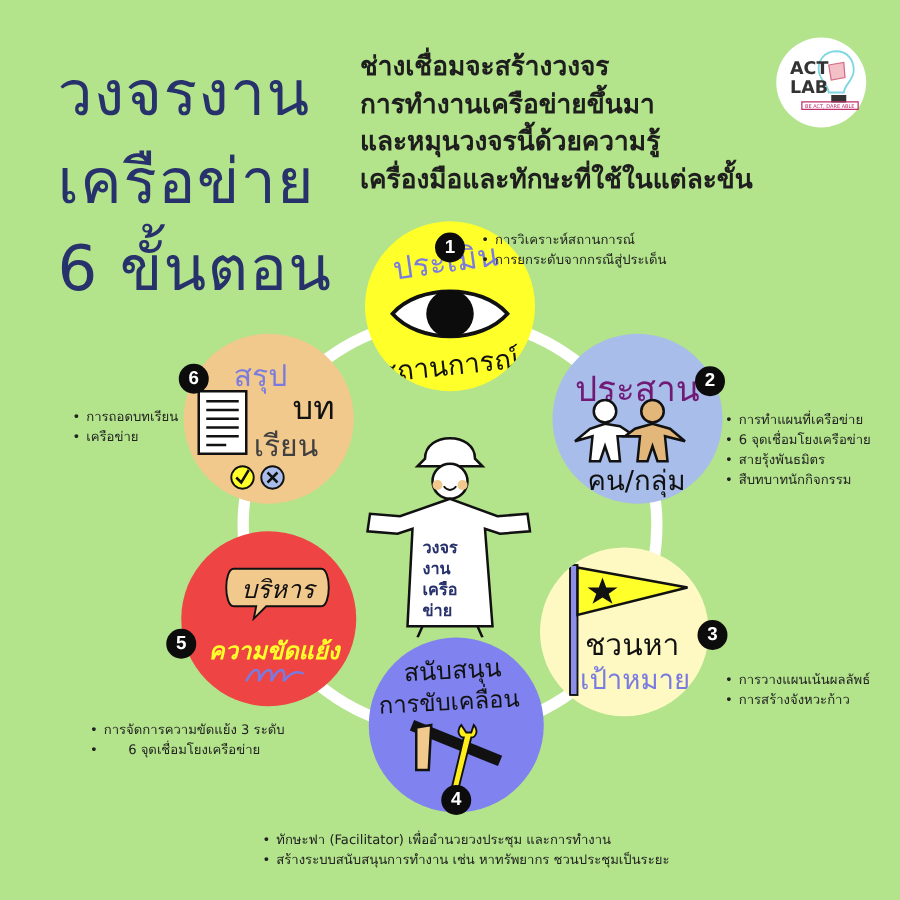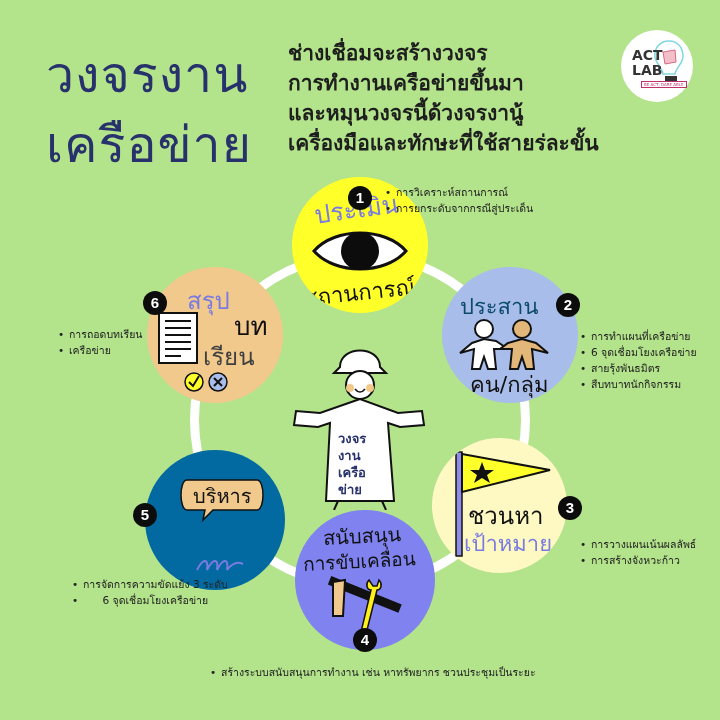--- a/index.html
+++ b/index.html
@@ -16,46 +16,47 @@
   .logo .act { position: absolute; left: 11px; top: 18px; font-size: 14px; font-weight: bold; color: #333; line-height: 15px; font-family: "DejaVu Sans", sans-serif; }
   .logo .tag { position: absolute; left: 20px; top: 51px; font-size: 4px; color: #c0306a; border: 1px solid #c0306a; padding: 0 2px; white-space: nowrap; }
 
   .ring { left: 190px; top: 250px; width: 340px; height: 340px; border-radius: 50%; border: 9px solid #ffffff; }
 
   .circle { position: absolute; border-radius: 50%; overflow: hidden; }
   .c1 { left: 292px; top: 177px; width: 136px; height: 136px; background: #ffff2a; }
   .c2 { left: 442px; top: 267px; width: 136px; height: 136px; background: #a8bde9; }
   .c3 { left: 432px; top: 438px; width: 135px; height: 135px; background: #fef9c3; }
   .c4 { left: 295px; top: 510px; width: 140px; height: 140px; background: #7f82ef; }
-  .c5 { left: 145px; top: 450px; width: 140px; height: 140px; background: #0369a1; }
+  .c5 { left: 145px; top: 425px; width: 140px; height: 140px; background: #ef4444; font-style: italic; }
   .c6 { left: 147px; top: 267px; width: 136px; height: 136px; background: #f2c98d; }
 
   .hand { font-family: "DejaVu Sans", sans-serif; position: absolute; white-space: nowrap; }
 
   .num { position: absolute; width: 24px; height: 24px; border-radius: 50%; background: #0c0c0c; color: #fff; font-weight: bold; font-size: 15px; text-align: center; line-height: 24px; font-family: "Liberation Sans", sans-serif; }
 
   .bullets { position: absolute; font-size: 10.5px; line-height: 16px; color: #222; list-style: none; }
   .bullets li { position: relative; padding-left: 11px; white-space: nowrap; }
   .bullets li::before { content: "•"; position: absolute; left: 0; top: 0; }
 
   .figure { left: 282px; top: 335px; width: 156px; height: 175px; }
 </style>
 </head>
 <body>
 
 <div class="abs title">
   <div>วงจรงาน</div>
   <div>เครือข่าย</div>
+  <div>6 ขั้นตอน</div>
 </div>
 
 <div class="abs subtitle">
   <div>ช่างเชื่อมจะสร้างวงจร</div>
   <div>การทำงานเครือข่ายขึ้นมา</div>
-  <div>และหมุนวงจรนี้ด้วงจรงานู้</div>
-  <div>เครื่องมือและทักษะที่ใช้สายร่ละขั้น</div>
+  <div>และหมุนวงจรนี้ด้วยความรู้</div>
+  <div>เครื่องมือและทักษะที่ใช้ในแต่ละขั้น</div>
 </div>
 
 <div class="abs logo">
   <svg style="position:absolute;left:30px;top:8px" width="36" height="48" viewBox="0 0 36 48">
     <path d="M18 3 C8 3 3 11 4 19 C5 26 11 29 12 36 L24 36 C25 29 32 26 32 18 C32 10 27 3 18 3 Z" fill="none" stroke="#7fd7e0" stroke-width="1.5"></path>
     <path d="M12 14 L24 12 L25 24 L14 26 Z" fill="#f4c0c8" stroke="#d46a86" stroke-width="1"></path>
     <rect x="14" y="38" width="12" height="6" fill="#333"></rect>
   </svg>
   <div class="act">
     <div>ACT</div>
@@ -74,21 +75,21 @@
   </svg>
   <div class="hand" style="left:12px;top:98px;font-size:22px;color:#111;transform:rotate(-6deg);">สถานการณ์</div>
 </div>
 <div class="num" style="left:348px;top:186px;">1</div>
 <ul class="bullets" style="left:385px;top:184px;">
   <li>การวิเคราะห์สถานการณ์</li>
   <li>การยกระดับจากกรณีสู่ประเด็น</li>
 </ul>
 
 <div class="circle c2">
-  <div class="hand" style="left:18px;top:22px;font-size:22px;color:#0c4a6e;">ประสาน</div>
+  <div class="hand" style="left:18px;top:22px;font-size:28px;color:#701a75;">ประสาน</div>
   <svg style="position:absolute;left:14px;top:52px" width="100" height="52" viewBox="0 0 100 52">
     <circle cx="28" cy="10" r="9" fill="#fff" stroke="#111" stroke-width="2"></circle>
     <path d="M28 20 L16 24 L4 34 L18 30 L16 50 L24 50 L28 38 L32 50 L40 50 L38 30 L52 30 L40 22 Z" fill="#fff" stroke="#111" stroke-width="2"></path>
     <circle cx="66" cy="10" r="9" fill="#e3b77a" stroke="#111" stroke-width="2"></circle>
     <path d="M66 20 L52 24 L44 30 L56 30 L54 50 L62 50 L66 38 L70 50 L78 50 L76 30 L92 34 L80 24 Z" fill="#e3b77a" stroke="#111" stroke-width="2"></path>
   </svg>
   <div class="hand" style="left:28px;top:100px;font-size:22px;color:#111;">คน/กลุ่ม</div>
 </div>
 <div class="num" style="left:556px;top:293px;">2</div>
 <ul class="bullets" style="left:580px;top:328px;">
@@ -117,28 +118,30 @@
   <div class="hand" style="left:28px;top:10px;font-size:20px;color:#111;transform:rotate(-3deg);">สนับสนุน</div>
   <div class="hand" style="left:8px;top:36px;font-size:19px;color:#111;transform:rotate(-3deg);">การขับเคลื่อน</div>
   <svg style="position:absolute;left:30px;top:66px" width="80" height="64" viewBox="0 0 80 64">
     <rect x="2" y="14" width="76" height="9" fill="#111" transform="rotate(22 40 18)"></rect>
     <path d="M8 6 L20 4 L18 40 L8 40 Z" fill="#f2c98d" stroke="#111" stroke-width="2"></path>
     <path d="M44 4 C40 8 42 14 46 14 L36 56 C32 56 30 62 34 62 L38 58 L42 62 C46 60 44 54 42 54 L52 14 C56 14 58 8 54 4 L52 10 L48 10 Z" fill="#ffee1a" stroke="#111" stroke-width="1.5"></path>
   </svg>
 </div>
 <div class="num" style="left:353px;top:628px;">4</div>
 <ul class="bullets" style="left:210px;top:664px;">
+  <li>ทักษะฟา (Facilitator) เพื่ออำนวยวงประชุม และการทำงาน</li>
   <li>สร้างระบบสนับสนุนการทำงาน เช่น หาทรัพยากร ชวนประชุมเป็นระยะ</li>
 </ul>
 
 <div class="circle c5">
   <svg style="position:absolute;left:32px;top:26px" width="90" height="46" viewBox="0 0 90 46">
     <path d="M10 4 L80 4 C88 4 88 34 80 34 L36 34 L26 44 L28 34 L10 34 C2 34 2 4 10 4 Z" fill="#f2c98d" stroke="#111" stroke-width="1.5"></path>
   </svg>
   <div class="hand" style="left:48px;top:30px;font-size:20px;color:#111;">บริหาร</div>
+  <div class="hand" style="left:22px;top:80px;font-size:19px;color:#ffff2a;font-weight:bold;">ความขัดแย้ง</div>
   <svg style="position:absolute;left:50px;top:108px" width="50" height="16" viewBox="0 0 50 16">
     <path d="M2 12 C8 0 14 0 12 12 C18 0 24 0 22 12 C28 0 34 0 32 12 C38 4 44 4 48 6" fill="none" stroke="#7a7be0" stroke-width="2"></path>
   </svg>
 </div>
 <div class="num" style="left:133px;top:503px;">5</div>
 <ul class="bullets" style="left:72px;top:576px;text-align:center;">
   <li>การจัดการความขัดแย้ง 3 ระดับ</li>
   <li>6 จุดเชื่อมโยงเครือข่าย</li>
 </ul>
 

